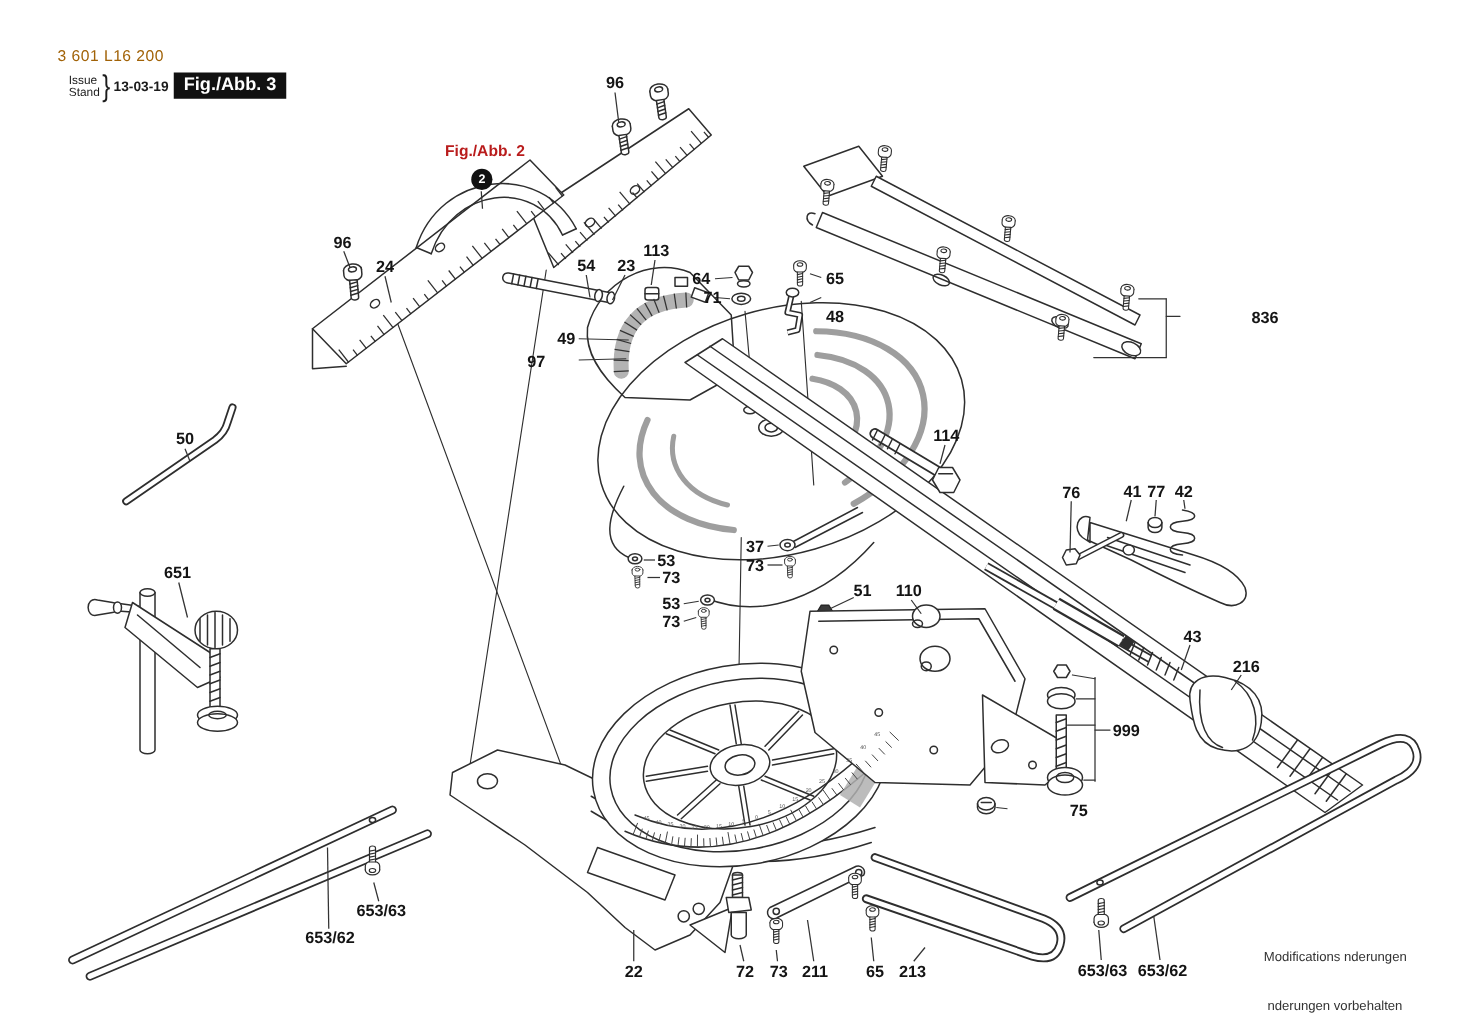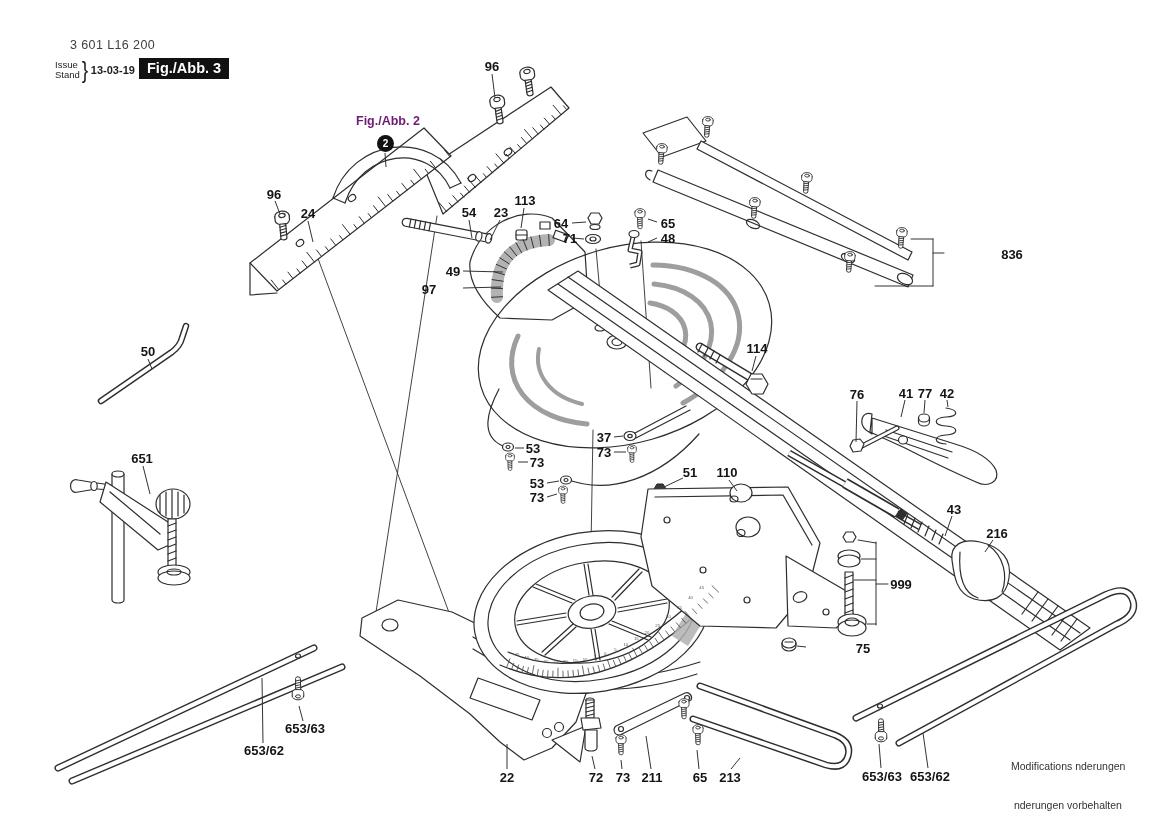--- a/index.html
+++ b/index.html
@@ -4,28 +4,28 @@
 <style>
   html,body{margin:0;padding:0;background:#ffffff;}
   .canvas{position:relative;width:1169px;height:826px;background:#fff;overflow:hidden;
           font-family:"Liberation Sans",sans-serif;}
   svg{position:absolute;left:0;top:0;}
   .ln{stroke:#2e2e2e;fill:none;stroke-width:1.2;stroke-linecap:round;stroke-linejoin:round;}
   .wf{fill:#ffffff;}
   .gray{stroke:#9e9e9e;}
   .thin{stroke-width:0.9;}
   .leader{stroke:#333;stroke-width:1;}
-  .hdr-pn{position:absolute;left:46px;top:38px;font-size:12.5px;letter-spacing:.4px;color:#404040;margin-left:24px;}
+  .hdr-pn{position:absolute;left:46px;top:38px;font-size:12.5px;letter-spacing:.4px;color:#a16207;}
   .issue-wrap{position:absolute;left:55px;top:56px;display:flex;align-items:center;color:#1c1c1c;}
   .issue-lines{font-size:9.5px;line-height:10.5px;}
   .brace{font-size:24px;font-weight:400;margin:0 2px 0 1px;transform:scaleX(.8);}
   .date{font-size:11px;font-weight:bold;}
   .fig-badge{position:absolute;left:139px;top:58px;background:#111;color:#fff;
              font-size:14.5px;font-weight:bold;padding:2px 8px 3px;}
-  .fig2-label{position:absolute;left:356px;top:114px;font-size:12.5px;font-weight:bold;color:#701a75;}
+  .fig2-label{position:absolute;left:356px;top:114px;font-size:12.5px;font-weight:bold;color:#b91c1c;}
   .fig2-circle{position:absolute;left:377px;top:135px;width:17px;height:17px;border-radius:50%;
                background:#111;color:#fff;font-size:10px;font-weight:bold;
                display:flex;align-items:center;justify-content:center;}
   .footer{position:absolute;left:1011px;top:735px;font-size:10.5px;line-height:12.7px;
           color:#333;white-space:pre;}
   .plabel{position:absolute;transform:translate(-50%,-50%);font-size:13px;font-weight:bold;
           color:#141414;white-space:nowrap;}
 </style>
 </head>
 <body>
@@ -579,21 +579,21 @@
 <div id="labels">
       <div class="plabel" style="left: 492px; top: 66px;">96</div>
       <div class="plabel" style="left: 274px; top: 194px;">96</div>
       <div class="plabel" style="left: 308px; top: 213px;">24</div>
       <div class="plabel" style="left: 469px; top: 212px;">54</div>
       <div class="plabel" style="left: 501px; top: 212px;">23</div>
       <div class="plabel" style="left: 525px; top: 200px;">113</div>
       <div class="plabel" style="left: 561px; top: 223px;">64</div>
       <div class="plabel" style="left: 562px; top: 238px; padding-left: 16px;">71</div>
       <div class="plabel" style="left: 668px; top: 223px;">65</div>
-      <div class="plabel" style="left: 668px; top: 238px;">48</div>
+      <div class="plabel" style="left: 668px; top: 253px;">48</div>
       <div class="plabel" style="left: 1012px; top: 254px;">836</div>
       <div class="plabel" style="left: 453px; top: 271px;">49</div>
       <div class="plabel" style="left: 429px; top: 289px;">97</div>
       <div class="plabel" style="left: 148px; top: 351px;">50</div>
       <div class="plabel" style="left: 757px; top: 348px;">114</div>
       <div class="plabel" style="left: 533px; top: 448px;">53</div>
       <div class="plabel" style="left: 537px; top: 462px;">73</div>
       <div class="plabel" style="left: 604px; top: 437px;">37</div>
       <div class="plabel" style="left: 604px; top: 452px;">73</div>
       <div class="plabel" style="left: 537px; top: 483px;">53</div>

